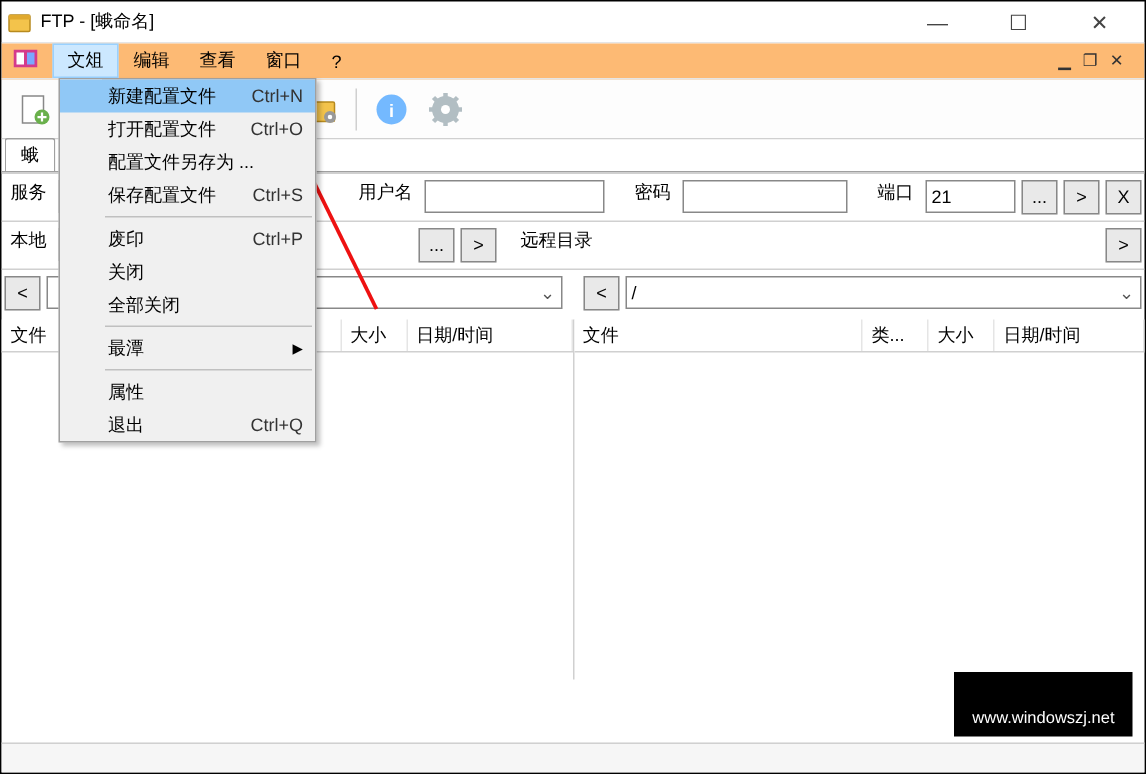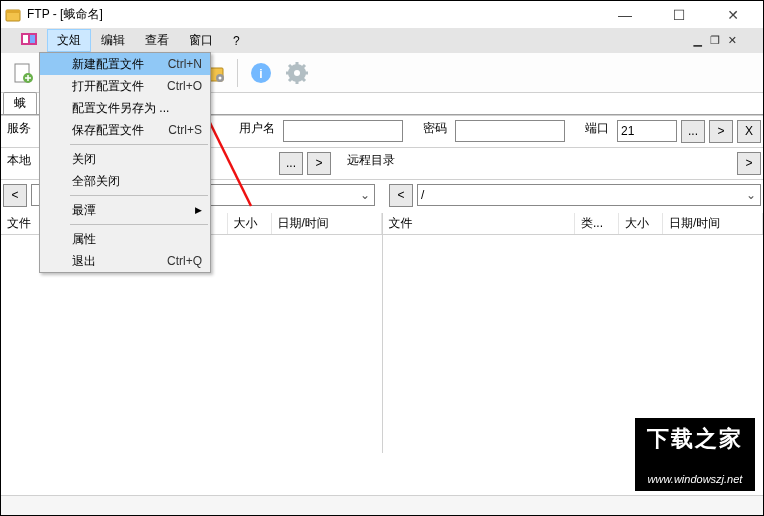--- a/index.html
+++ b/index.html
@@ -4,21 +4,21 @@
 <style>
 * { box-sizing: border-box; margin: 0; padding: 0; font-family: "Microsoft YaHei", "SimSun", sans-serif; font-size: 12px; }
 body { background: #fff; width: 764px; height: 516px; position: relative; overflow: hidden; border: 1px solid #000; }
 
 .titlebar { height: 28px; display: flex; align-items: center; padding: 0 4px; border-bottom: 1px solid #e5e5e5; }
 .titlebar .icon { width: 16px; height: 16px; margin-right: 6px; display: inline-flex; align-items: center; justify-content: center; }
 .titlebar .title { flex: 1; }
 .winbtns { display: flex; gap: 18px; padding-right: 8px; }
 .winbtns span { width: 36px; text-align: center; font-size: 14px; color: #444; cursor: default; }
 
-.menubar { height: 24px; display: flex; align-items: center; padding: 0 20px; background: #e5e5e5; border-bottom: 1px solid #e5e5e5; position: relative; }
+.menubar { height: 24px; display: flex; align-items: center; padding: 0 8px; background: #fdba74; border-bottom: 1px solid #e5e5e5; position: relative; }
 .app-icon { width: 16px; height: 16px; margin-right: 10px; display: inline-flex; }
 .menu-item { padding: 3px 10px; cursor: default; }
 .menu-item.open { background: #cce8ff; border: 1px solid #99d1ff; padding: 2px 9px; }
 .mdi-btns { margin-left: auto; display: flex; gap: 8px; padding-right: 6px; }
 .mdi-btns span { font-size: 11px; font-family: "Segoe UI Symbol"; cursor: default; color: #333; }
 
 .dropdown { position: absolute; top: 51px; left: 38px; width: 172px; background: #f0f0f0; border: 1px solid #a0a0a0; box-shadow: 2px 2px 3px rgba(0,0,0,.25); z-index: 100; }
 .dropdown .dd-left { position: absolute; left: 0; top: 0; bottom: 0; width: 28px; background: #f0f0f0; }
 .dropdown .dd-item { display: flex; align-items: center; height: 22px; padding-left: 32px; padding-right: 8px; position: relative; }
 .dropdown .dd-item.sel { background: #90c8f6; }
@@ -45,21 +45,21 @@
 .pane:last-child { border-right: none; }
 .col-hdr { display: flex; background: #fff; border-bottom: 1px solid #d0d0d0; height: 22px; align-items: center; }
 .col-hdr > div { padding: 0 6px; border-right: 1px solid #e5e5e5; height: 100%; display: flex; align-items: center; }
 
 .status { position: absolute; bottom: 0; left: 0; right: 0; height: 20px; border-top: 1px solid #d0d0d0; background: #f6f6f6; }
 
 .arrow-annot { position: absolute; z-index: 50; pointer-events: none; }
 
 .watermark { position: absolute; right: 8px; bottom: 24px; background: #000; color: #fff; padding: 6px 12px; font-family: "SimSun"; text-align: center; z-index: 200; }
 .watermark .big { font-size: 22px; font-weight: bold; letter-spacing: 2px; }
-.watermark .url { font-size: 11px; margin-top: 19px; font-style: italic; }
+.watermark .url { font-size: 11px; margin-top: 19px; }
 
 svg { display: block; }
 </style>
 </head>
 <body>
 
 <div class="titlebar">
   <span class="icon">
     <svg width="16" height="16">
         <rect x="1" y="3" width="14" height="11" rx="1" fill="#f3c34b" stroke="#b78a1e"></rect>
@@ -226,20 +226,24 @@
     </div>
   <div class="dd-item">
       <span>配置文件另存为 ...</span>
     </div>
   <div class="dd-item">
       <span>保存配置文件</span>
       <span class="sc">Ctrl+S</span>
     </div>
   <div class="dd-sep"></div>
   <div class="dd-item">
+      <span>废印</span>
+      <span class="sc">Ctrl+P</span>
+    </div>
+  <div class="dd-item">
       <span>关闭</span>
     </div>
   <div class="dd-item">
       <span>全部关闭</span>
     </div>
   <div class="dd-sep"></div>
   <div class="dd-item">
       <span>最潭</span>
       <span class="arrow">▶</span>
     </div>
@@ -256,15 +260,14 @@
 <svg class="arrow-annot" style="left:170px;top:55px" width="90" height="160">
   <defs>
       <marker id="ah" markerWidth="10" markerHeight="10" refX="2" refY="3" orient="auto">
         <path d="M0,0 L0,6 L8,3 z" fill="#e11"></path>
       </marker>
     </defs>
   <path d="M80,150 L12,12" stroke="#e11" stroke-width="2.5" fill="none" marker-end="url(#ah)"></path>
 </svg>
 
 <div class="watermark">
-  <div class="big">下载之家</div>
   <div class="url">www.windowszj.net</div>
 </div>
 
 </body></html>

